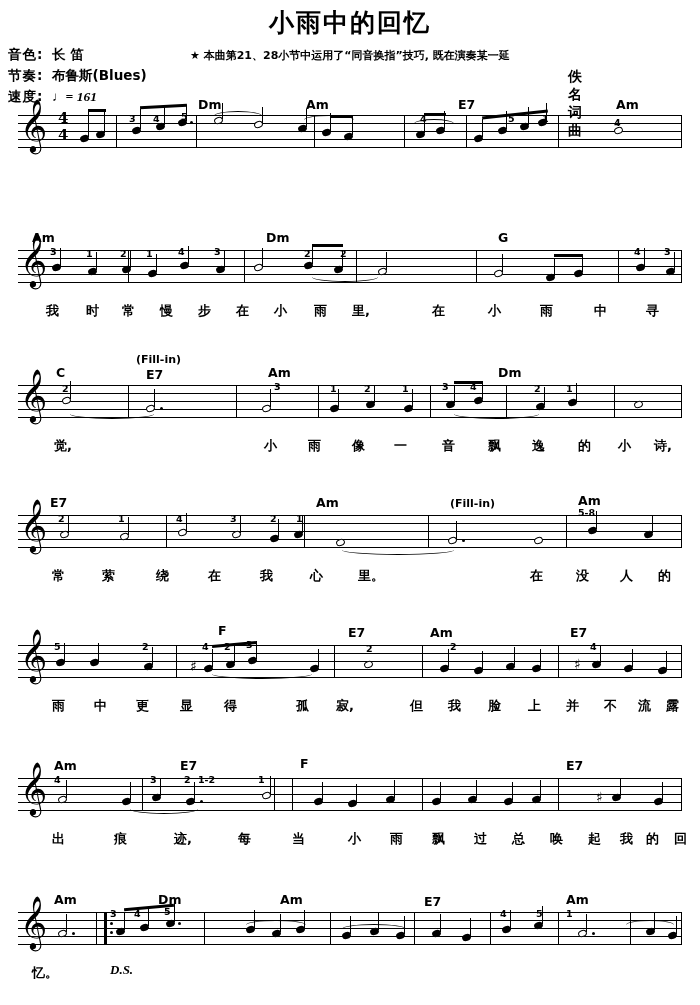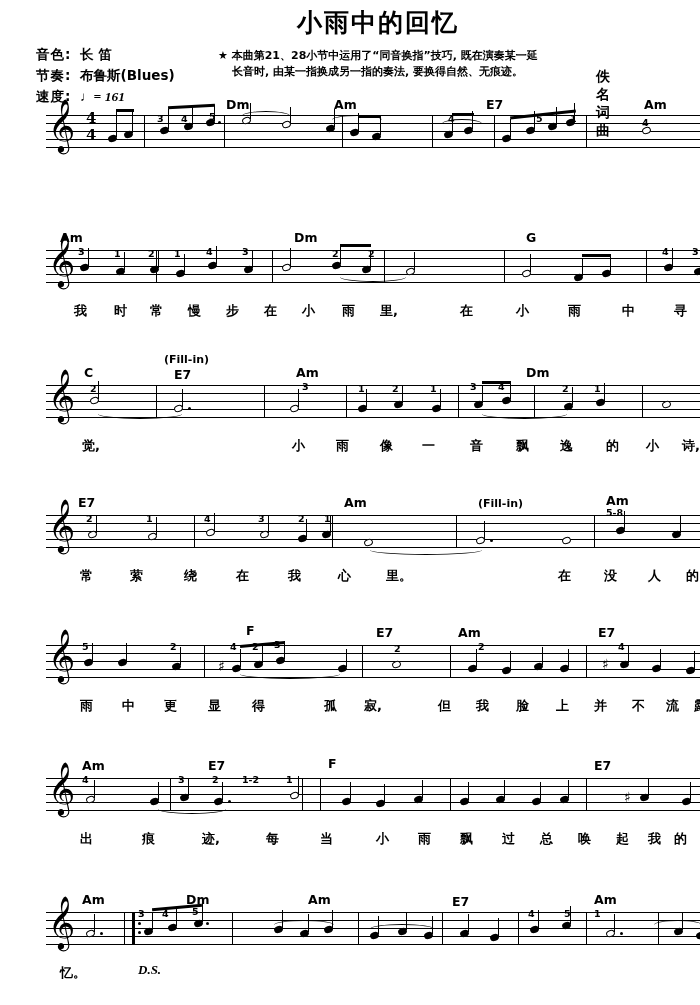--- a/index.html
+++ b/index.html
@@ -12,21 +12,20 @@
     height: 1005px;
     position: relative;
     font-family: "Liberation Serif", serif;
     color: #000;
     overflow: hidden;
   }
   .sheet {
     position: relative;
     width: 591px;
     height: 1005px;
-    margin-left: 28px;
   }
 
   
   .title {
     position: absolute;
     top: 6px;
     left: 0;
     width: 700px;
     text-align: center;
     font-family: "DejaVu Serif", serif;
@@ -263,21 +262,20 @@
     </div>
     <div class="row">
       <span class="lbl">速度:</span>
       <span class="val tempo-val">♩= 161</span>
     </div>
   </div>
 
   <div class="note-block">
     <div><span class="star">★</span>
       <span>本曲第21、28小节中运用了“同音换指”技巧, 既在演奏某一延</span></div>
-    <div class="l2">长音时, 由某一指换成另一指的奏法, 要换得自然、无痕迹。</div>
   </div>
 
   <div class="credit">佚 名 词曲</div>
 
   <div class="system" style="top:115px">
     <div class="staff">
       <div class="line l0"></div>
         <div class="line l1"></div>
         <div class="line l2"></div>
         <div class="line l3"></div>
@@ -693,21 +691,21 @@
     <div class="clef">𝄞</div>
 
     <div class="chord" style="left:36px; top:-20px">Am</div>
     <div class="chord" style="left:162px; top:-20px">E7</div>
     <div class="chord" style="left:282px; top:-22px">F</div>
     <div class="chord" style="left:548px; top:-20px">E7</div>
 
     <div class="fing" style="left:36px; top:-4px">4</div>
     <div class="fing" style="left:132px; top:-4px">3</div>
     <div class="fing" style="left:166px; top:-4px">2</div>
-    <div class="fing" style="left:196px; top:-4px">1-2</div>
+    <div class="fing" style="left:180px; top:-4px">1-2</div>
     <div class="fing" style="left:240px; top:-4px">1</div>
 
     <div class="barline" style="left:124px"></div>
     <div class="barline" style="left:256px"></div>
     <div class="barline" style="left:274px"></div>
     <div class="barline" style="left:404px"></div>
     <div class="barline" style="left:540px"></div>
     <div class="barline" style="left:663px"></div>
 
     <div class="note hollow" style="left:40px; top:18px"></div>

